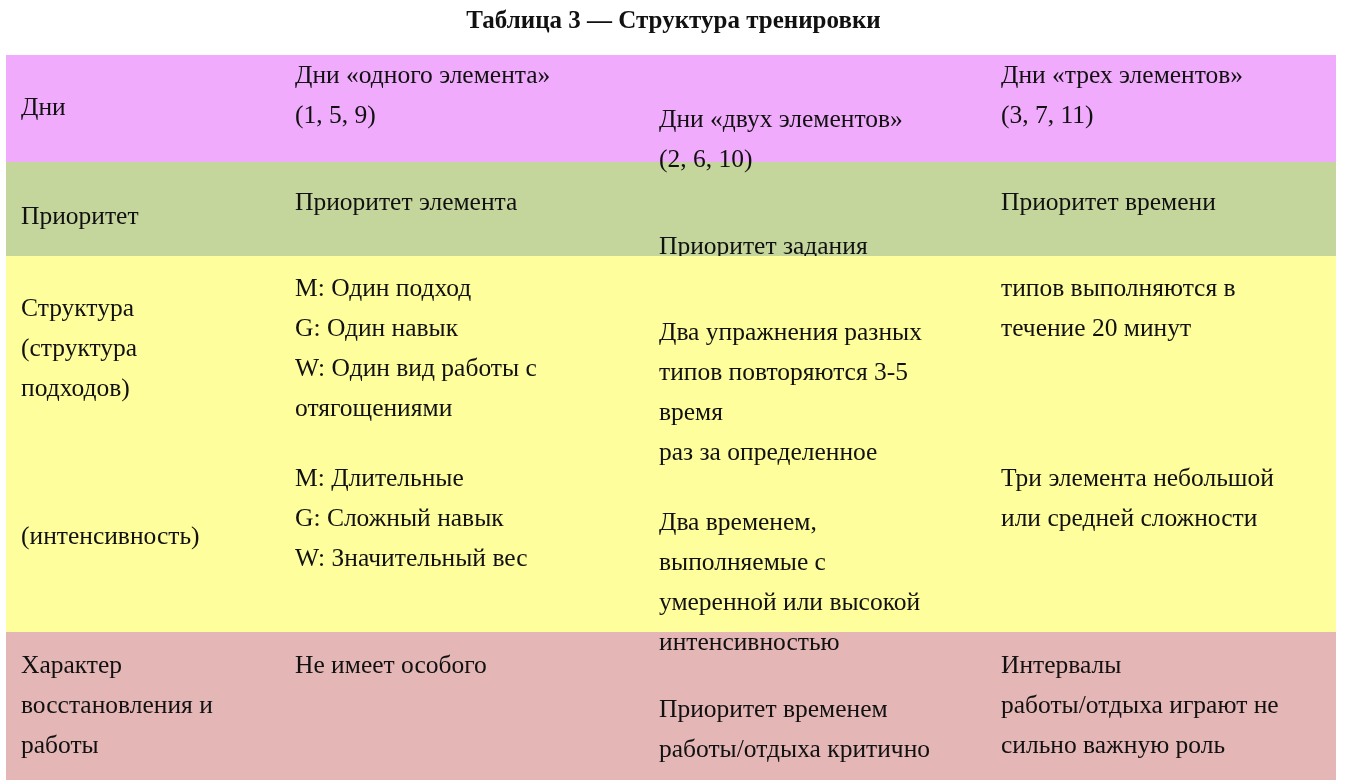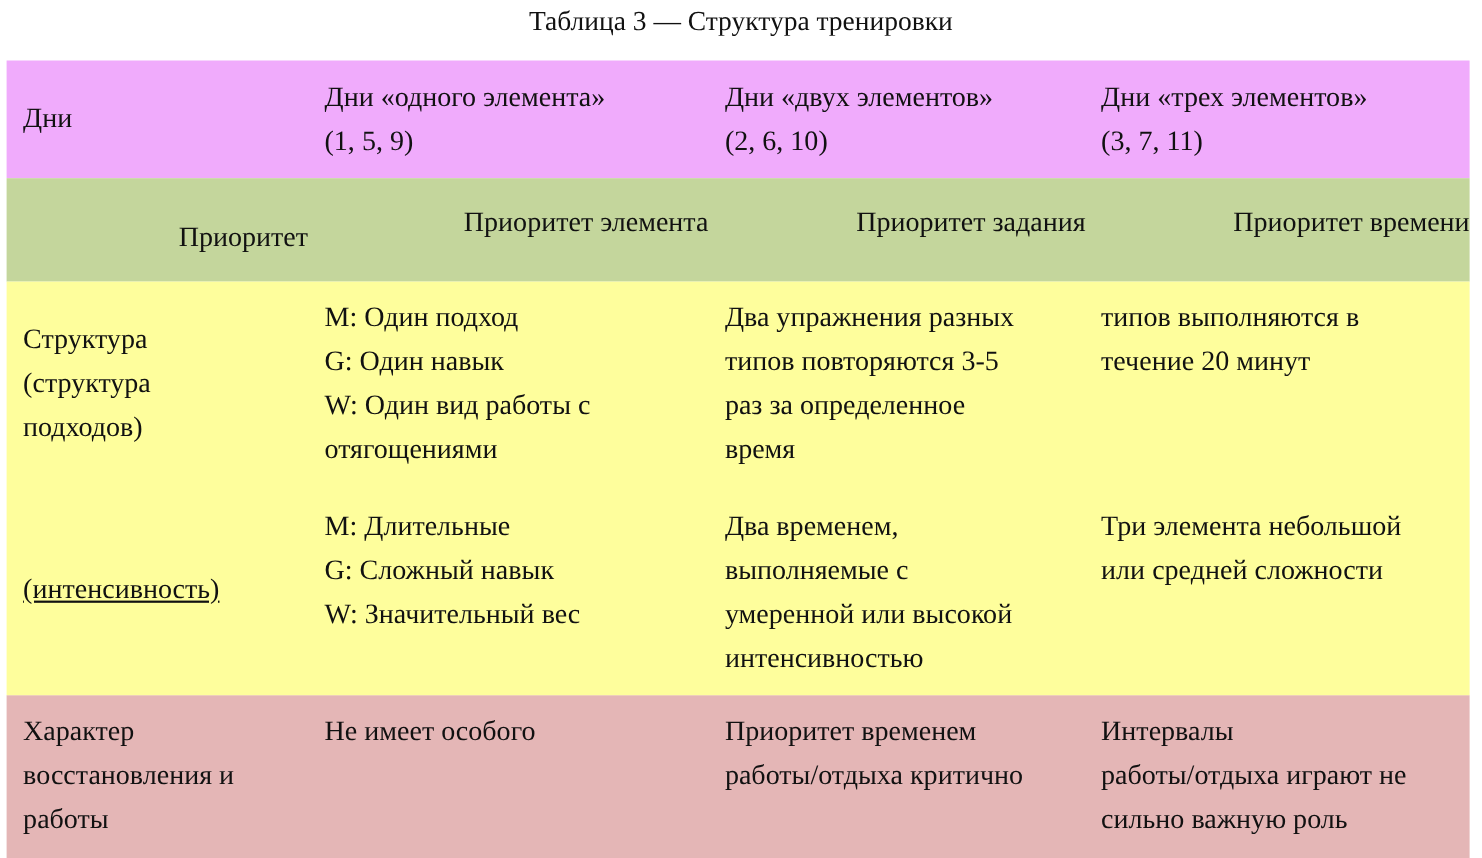--- a/index.html
+++ b/index.html
@@ -1,40 +1,40 @@
 <!DOCTYPE html>
 <html><head>
   <meta charset="utf-8">
   <style>
     html, body { margin: 0; padding: 0; background: #ffffff; }
     body { width: 1347px; height: 780px; position: relative; overflow: hidden;
            font-family: "Liberation Serif", "DejaVu Serif", serif; color: #111; }
     .title { position: absolute; top: 4px; left: 0; width: 1347px; text-align: center;
-             font-weight: normal; font-size: 25px; line-height: 32px; }
+             font-weight: bold; font-size: 25px; line-height: 32px; }
     .tbl { position: absolute; left: 6px; top: 55px; width: 1330px; }
     .row { display: flex; }
     .cell { box-sizing: border-box; padding-left: 15px; font-size: 25.5px; line-height: 40px; }
     .c0 { width: 274px; }
     .c1 { width: 364px; }
-    .c2 { width: 343px; }
+    .c2 { width: 343px; margin-top: 44px; }
     .c3 { width: 349px; padding-left: 14px; }
     .r-head { background: #f0abfc; height: 107px; }
-    .r-head .cell { padding-top: 13px; }
+    .r-head .cell { }
     .r-head .c0 { padding-top: 32px; }
     .r-prio { background: #c4d69c; height: 94px; }
-    .r-prio .cell { padding-top: 20px; text-align: right; }
+    .r-prio .cell { padding-top: 20px; }
     .r-prio .c0 { padding-top: 34px; }
     .r-struct { background: #fefe9c; height: 376px; position: relative; }
     .r-rec { background: #e4b6b6; height: 150px; }
     .r-rec .cell { padding-top: 13px; }
     .sub { position: absolute; left: 0; width: 100%; display: flex; }
     .sub.s1 { top: 12px; }
     .sub.s2 { top: 202px; }
     .r-struct .c0-a { padding-top: 20px; }
-    .r-struct .c0-b { padding-top: 58px; text-decoration: underline; }
+    .r-struct .c0-b { padding-top: 58px; }
     .line { display: block; white-space: nowrap; }
   </style>
 </head>
 <body>
 
 <div class="title">Таблица 3 — Структура тренировки</div>
 
 <div class="tbl">
 
   <div class="row r-head">
@@ -79,22 +79,22 @@
       </div>
       <div class="cell c1">
         <span class="line">M: Один подход</span>
         <span class="line">G: Один навык</span>
         <span class="line">W: Один вид работы с</span>
         <span class="line">отягощениями</span>
       </div>
       <div class="cell c2">
         <span class="line">Два упражнения разных</span>
         <span class="line">типов повторяются 3-5</span>
+        <span class="line">время</span>
         <span class="line">раз за определенное</span>
-        <span class="line">время</span>
       </div>
       <div class="cell c3">
         <span class="line">типов выполняются в</span>
         <span class="line">течение 20 минут</span>
       </div>
     </div>
 
     <div class="sub s2">
       <div class="cell c0 c0-b">
         <span class="line">(интенсивность)</span>

